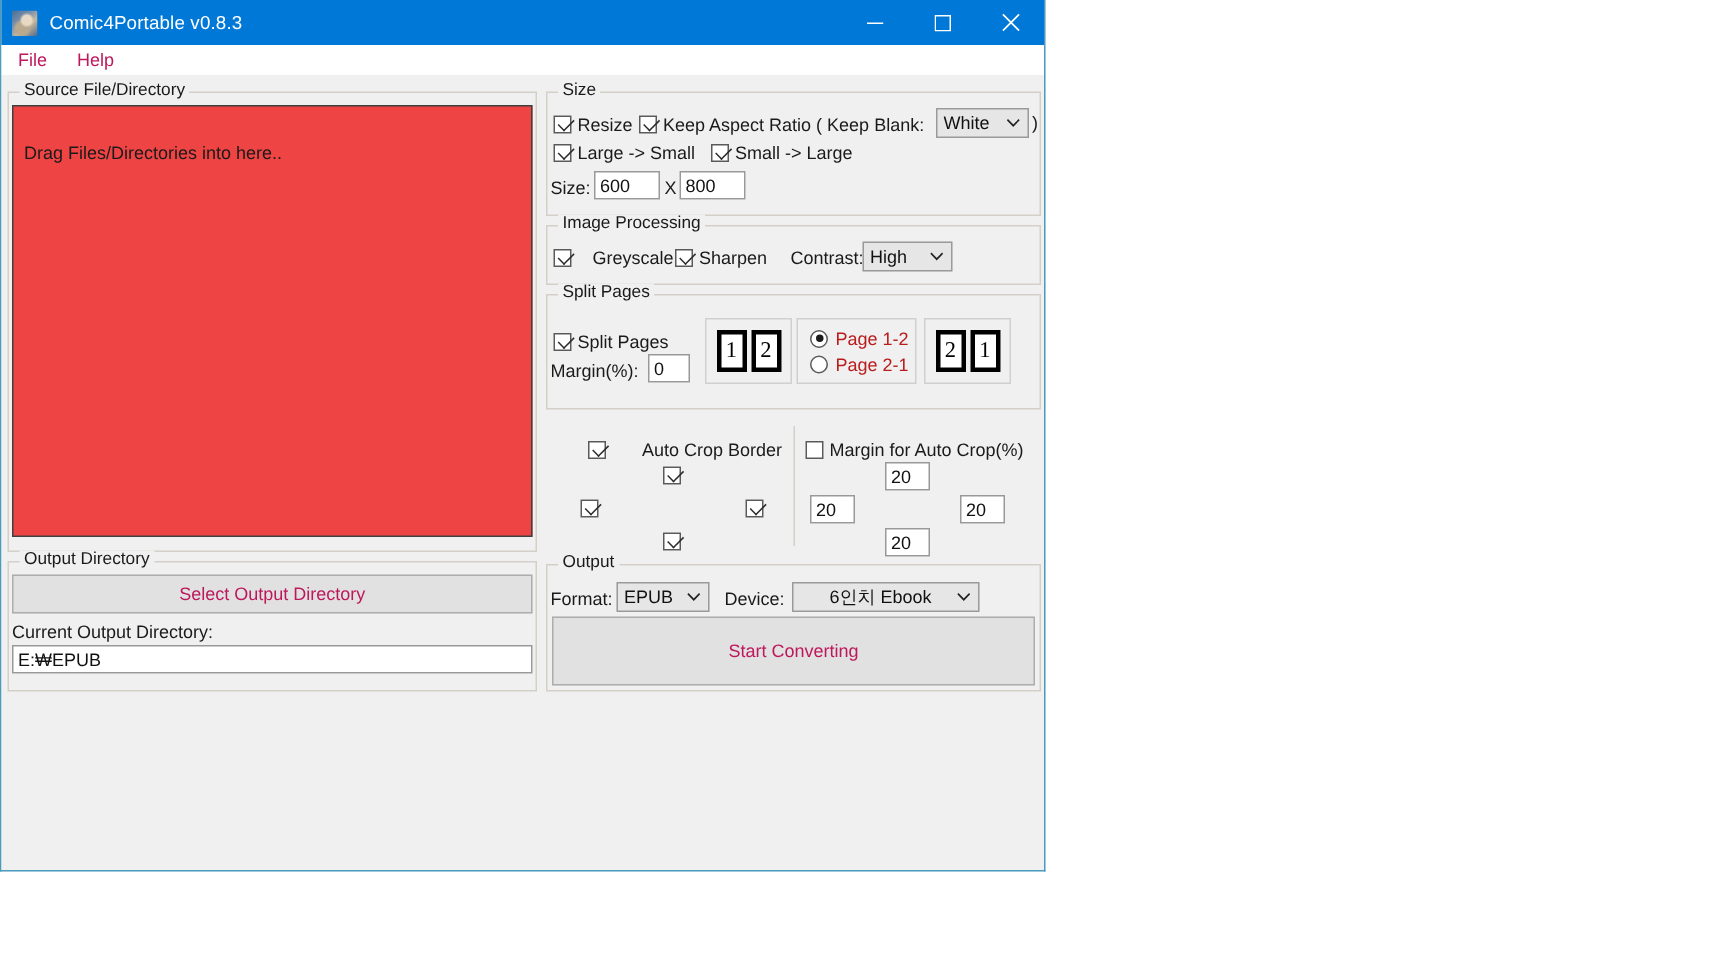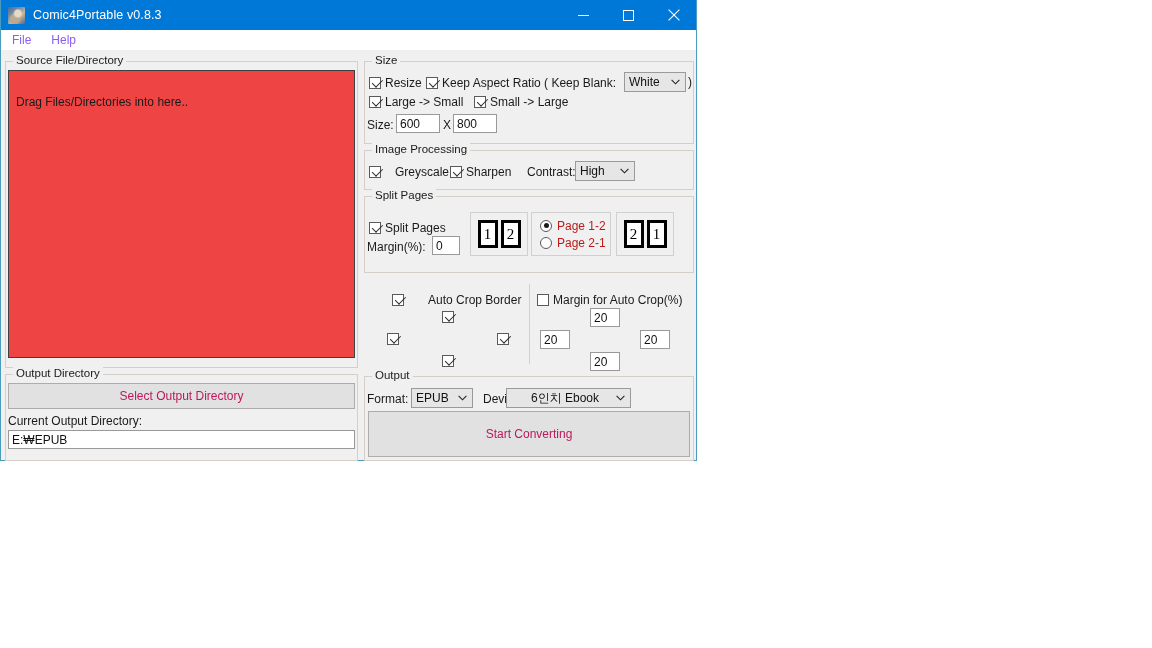--- a/index.html
+++ b/index.html
@@ -7,21 +7,21 @@
     margin: 0; padding: 0;
     width: 1152px; height: 648px;
     background: #ffffff;
     font-family: "Liberation Sans", sans-serif;
     overflow: hidden;
   }
 
   
   .window {
     position: absolute; left: 0; top: 0;
-    width: 697px; height: 461px;
+    width: 697px; height: 581px;
     background: #f0f0f0;
     border: 1px solid #4a9cbf;
     border-top: none;
     display: flex; flex-direction: column; justify-content: space-between;
   }
   .titlebar {
     height: 30px; min-height: 30px;
     background: #0078d7;
     display: flex; align-items: center;
     position: relative;
@@ -46,21 +46,21 @@
     color: #fff;
   }
   .win-btn svg { display: block; }
 
   
   .menubar {
     height: 20px; min-height: 20px;
     background: #ffffff;
     display: flex; align-items: center;
     padding-left: 7px;
-    font-size: 12px; color: #8b5cf6;
+    font-size: 12px; color: #be185d;
   }
   .menu-item { padding: 1px 9px 1px 4px; margin-right: 7px; }
 
   
   .client {
     flex: 1; position: relative;
     background: #f0f0f0;
   }
 
   
@@ -336,21 +336,21 @@
     <div class="lbl" style="position:absolute; left:366px; top:342px;">Format:</div>
     <div class="combo" style="position:absolute; left:410px; top:338px; width:62px;">
       <span class="cval">EPUB</span>
       <span class="chev">
         <svg width="9" height="6" viewBox="0 0 9 6">
             <polyline points="0.6,0.8 4.5,4.8 8.4,0.8" fill="none" stroke="#222" stroke-width="1.1"></polyline>
           </svg>
       </span>
     </div>
     <div class="lbl" style="position:absolute; left:482px; top:342px;">Device:</div>
-    <div class="combo" style="position:absolute; left:505px; top:338px; width:125px;padding-left:24px;">
+    <div class="combo" style="position:absolute; left:527px; top:338px; width:125px;padding-left:24px;">
       <span class="cval">6인치 Ebook</span>
       <span class="chev">
         <svg width="9" height="6" viewBox="0 0 9 6">
             <polyline points="0.6,0.8 4.5,4.8 8.4,0.8" fill="none" stroke="#222" stroke-width="1.1"></polyline>
           </svg>
       </span>
     </div>
     <div class="btn" style="position:absolute; left:367px; top:361px; width:322px; height:46px;">
       <span>Start Converting</span>
     </div>

